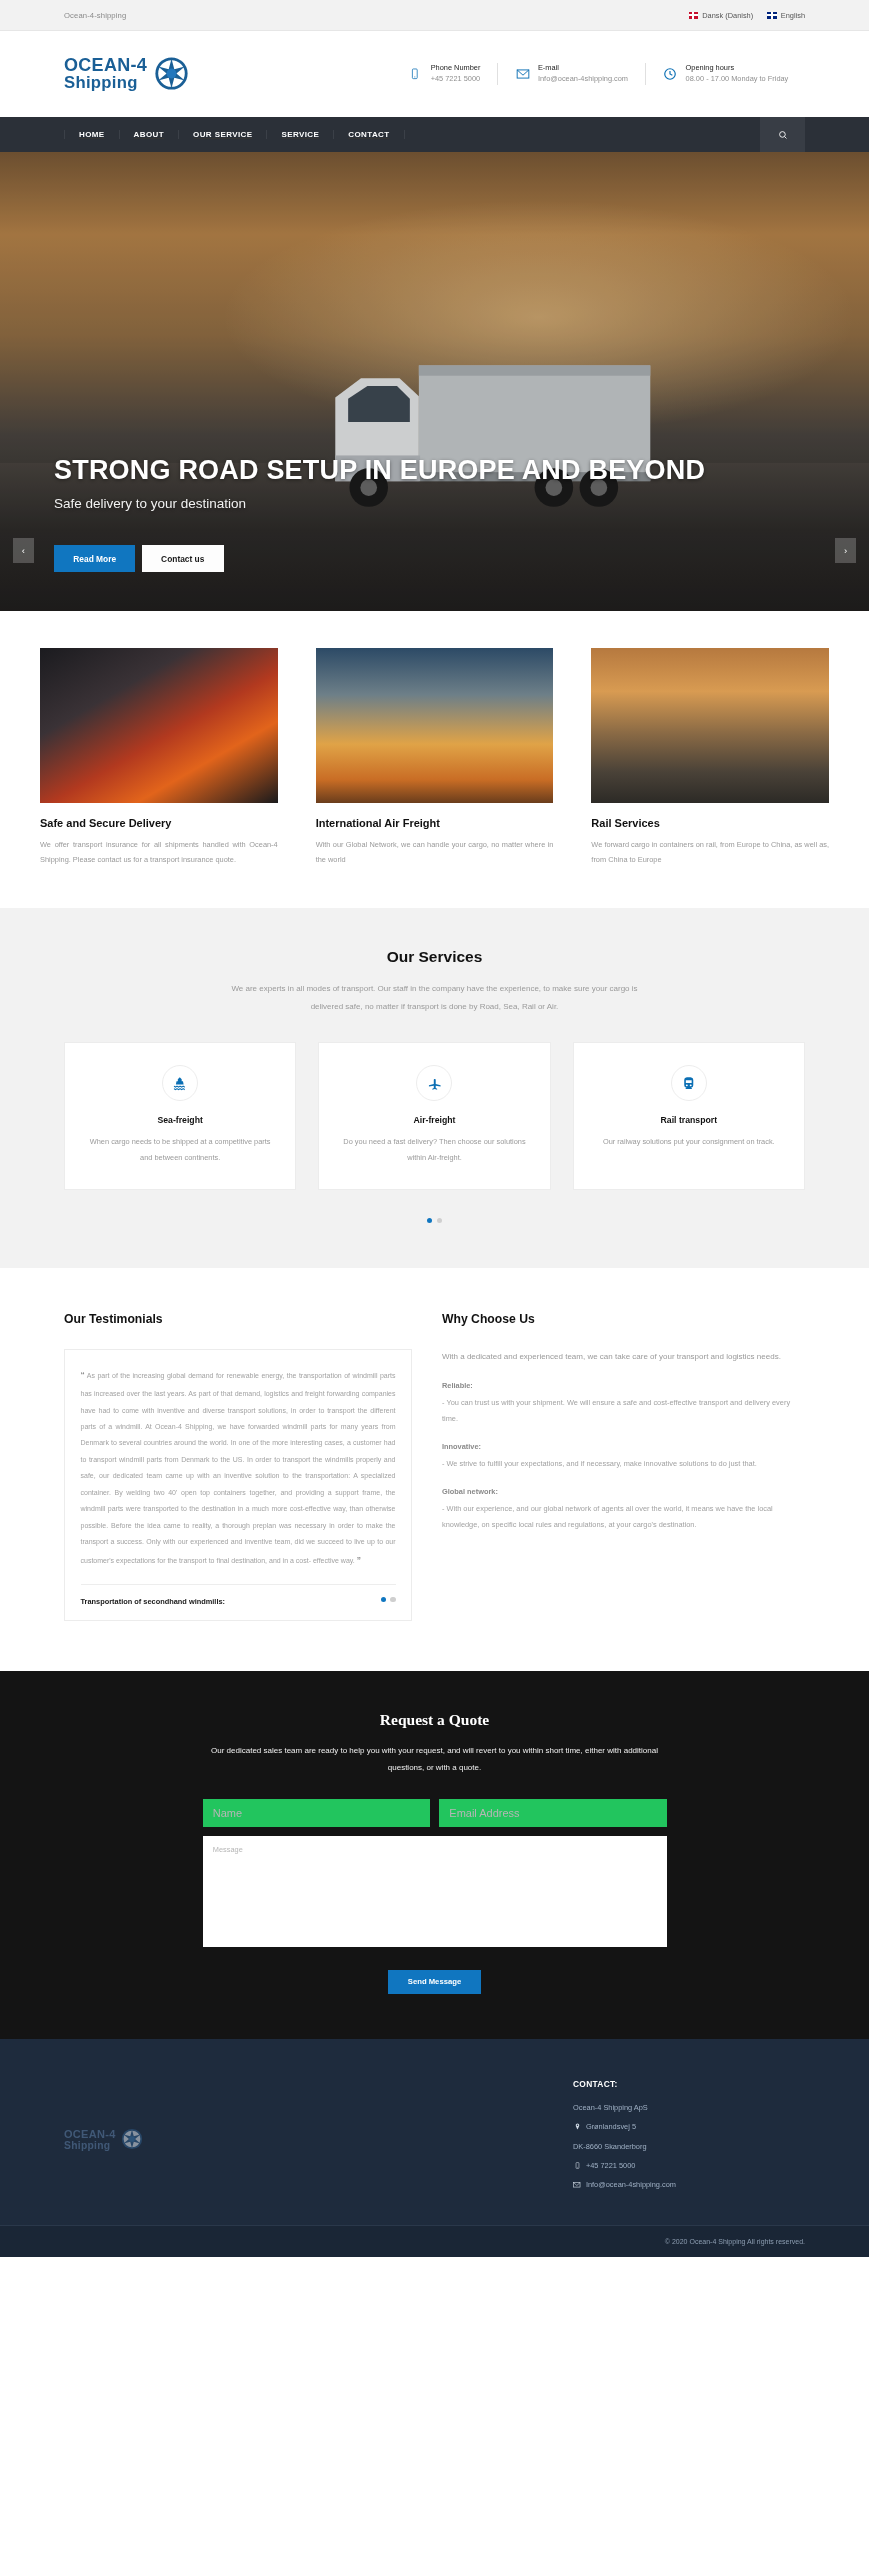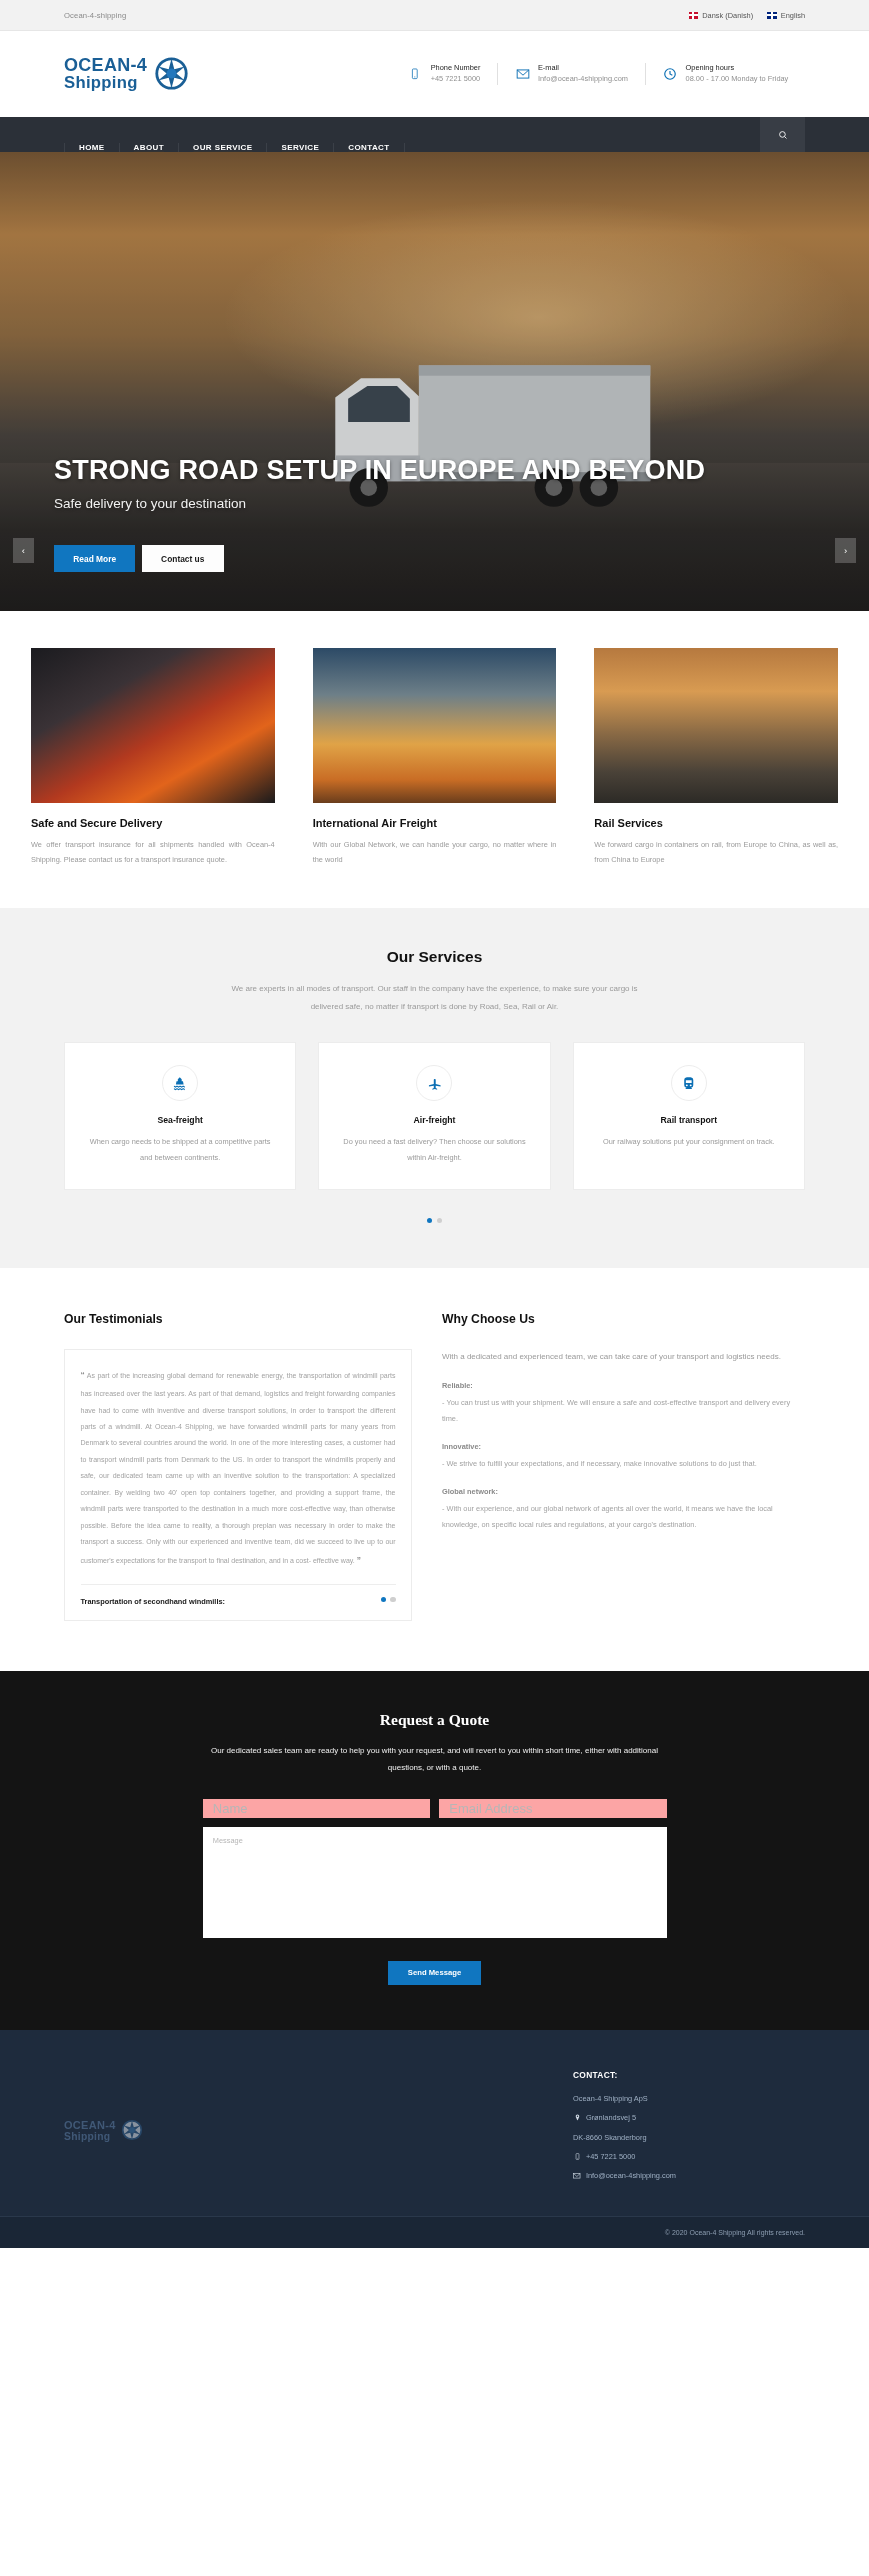--- a/index.html
+++ b/index.html
@@ -63,21 +63,21 @@
 
   
   .navbar {
     height: 35px;
     background: #2b3038;
     display: flex;
     align-items: stretch;
     padding: 0 64px 0 64px;
     position: relative;
   }
-  .navlist { display: flex; align-items: flex-end; text-decoration: underline; }
+  .navlist { display: flex; align-items: center; text-decoration: underline; }
   .navitem {
     display: flex; align-items: center; padding: 0 14px;
     color: #fff; font-size: 8px; font-weight: 700; letter-spacing: 0.4px;
     border-right: 0.6px solid #3b4048; cursor: pointer;
     font-family: "Liberation Sans Narrow", "Liberation Sans", sans-serif;
   }
   .navitem:first-child { border-left: 0.6px solid #3b4048; }
   .nav-search {
     position: absolute; right: 64px; top: 0; bottom: 0; width: 45px;
     background: #383d45; display: flex; align-items: center; justify-content: center; cursor: pointer;
@@ -128,21 +128,21 @@
   }
   .hero-arrow {
     position: absolute; top: 386px; width: 20.6px; height: 24.5px;
     background: rgba(255,255,255,.22); color: #fff; display: flex;
     align-items: center; justify-content: center; font-size: 9.7px; cursor: pointer; z-index: 5;
   }
   .hero-arrow.left { left: 13px; }
   .hero-arrow.right { right: 13px; }
 
   
-  .features { padding: 37px 31px 40px; background: #fff; display: flex; gap: 38px; }
+  .features { padding: 37px 40px 40px; background: #fff; display: flex; gap: 38px; }
   .feat { flex: 1; }
   .feat-img { width: 100%; height: 155px; position: relative; overflow: hidden; }
   .feat-img.road { background: linear-gradient(150deg,#1b1b1f 0%,#3a3236 30%,#b2391f 55%,#e2641b 72%,#1a1a1c 100%); }
   .feat-img.air  { background: linear-gradient(to bottom,#2c4a66 0%,#6d7f88 30%,#e0a347 62%,#c96d25 85%,#6a3d1c 100%); }
   .feat-img.rail { background: linear-gradient(to bottom,#b6793f 0%,#d89b52 28%,#8a6a45 55%,#4a4238 80%,#2c2a26 100%); }
   .feat-title {
     font-size: 11px; font-weight: 700; color: #111; margin: 14px 0 9px;
     font-family: "Liberation Sans Narrow", "Liberation Sans", sans-serif;
   }
   .feat-text { font-size: 7.4px; line-height: 2.0; color: #9a9a9a; text-align: justify; }
@@ -202,22 +202,22 @@
   
   .quote { background: #141414; padding: 40px 64px 45px; text-align: center; }
   .quote-title {
     font-size: 15.5px; font-weight: 700; color: #fff;
     font-family: Liberation Serif, serif;
   }
   .quote-sub { font-size: 8px; color: #f0f0f0; line-height: 2.2; margin: 13px auto 22px; max-width: 476px; }
   .q-form { width: 464px; margin: 0 auto; }
   .q-row { display: flex; gap: 9px; margin-bottom: 9px; }
   .q-in {
-    flex: 1; height: 19px; border: none; background: #fca5a5; padding: 0 10.3px;
-    font-size: 13px; color: #333; font-family: "Liberation Sans", sans-serif;
+    flex: 1; height: 28px; border: none; background: #22c55e; padding: 0 10.3px;
+    font-size: 11px; color: #333; font-family: "Liberation Sans", sans-serif;
   }
   .q-in::placeholder { color: #b6b6b6; }
   .q-ta {
     width: 100%; height: 111px; border: none; background: #fff; padding: 9px 10.3px;
     font-size: 7.4px; color: #333; resize: none; font-family: "Liberation Sans", sans-serif;
   }
   .q-ta::placeholder { color: #b6b6b6; }
   .q-send {
     margin-top: 20.6px; background: #1076c0; border: none; color: #fff;
     padding: 7.7px 19.3px; font-size: 7.7px; font-weight: 700; cursor: pointer;

